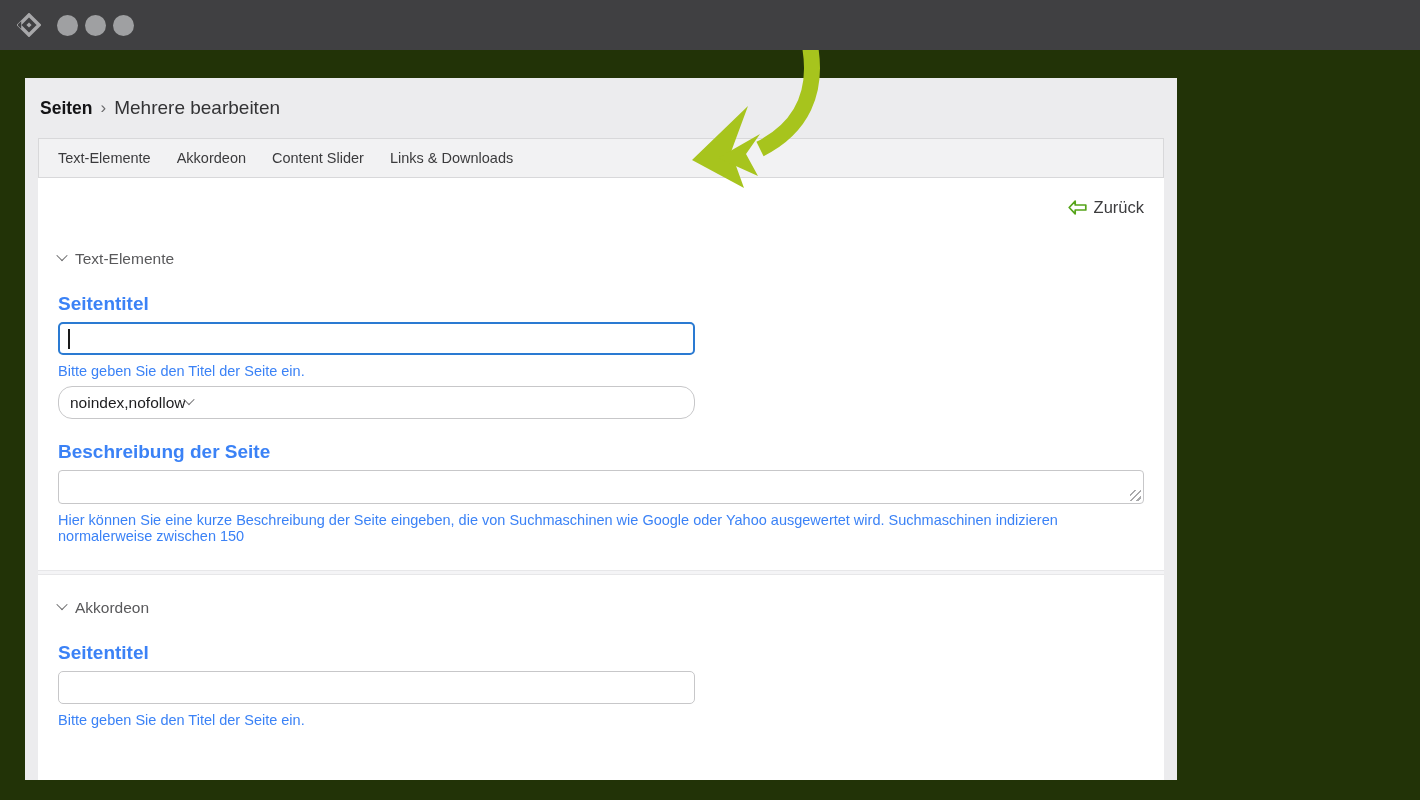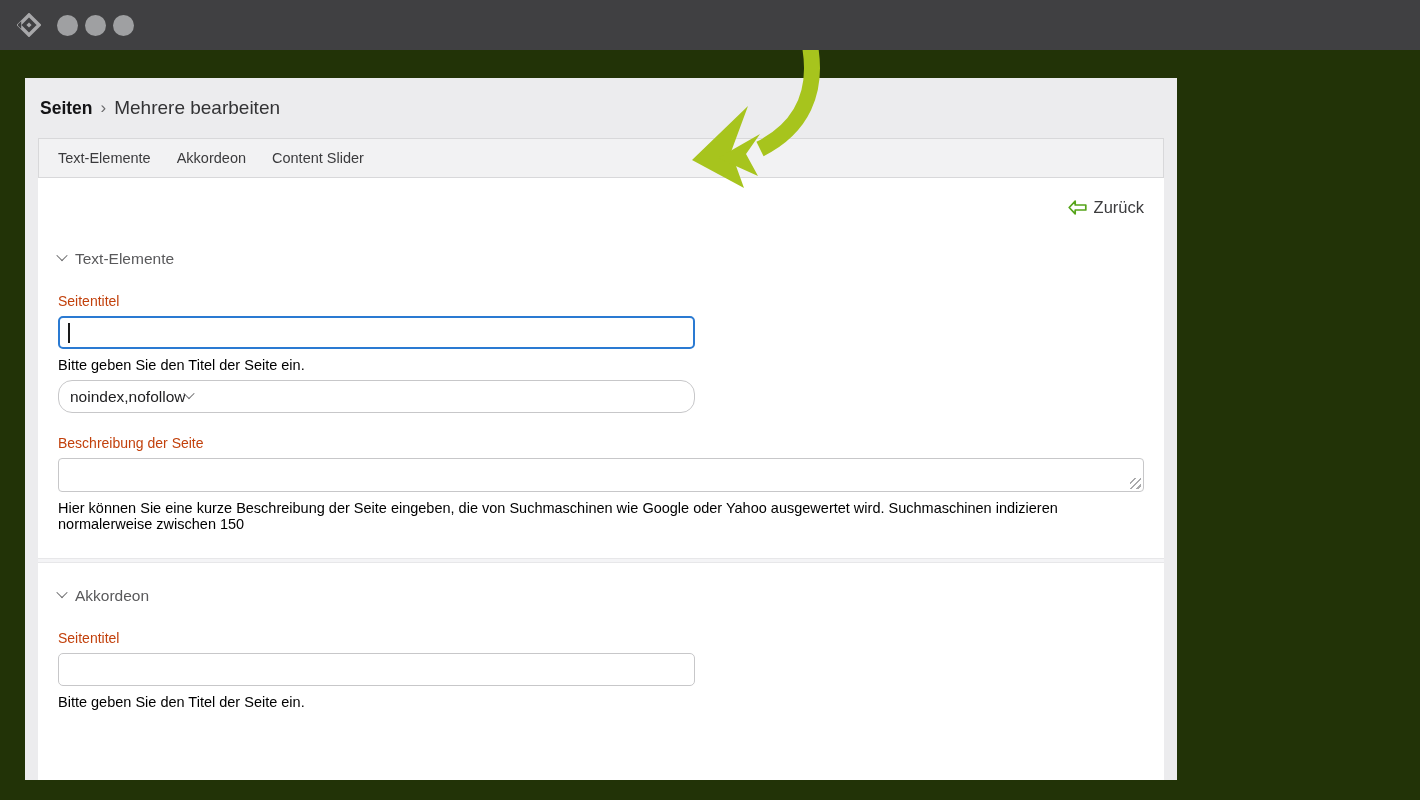--- a/index.html
+++ b/index.html
@@ -58,22 +58,22 @@
 
   .section-head {
     display: flex; align-items: center; gap: 9px; margin-top: 33px;
     color: #59595b; font-size: 15.5px; cursor: pointer;
   }
   .chev {
     width: 8px; height: 8px; border-right: 1.5px solid #6a6a6c; border-bottom: 1.5px solid #6a6a6c;
     transform: rotate(45deg) translate(-1px,-1px); display: inline-block; margin-top: -4px;
   }
 
-  .field-label { margin-top: 25px; font-size: 14px; font-weight: normal; color: #c2410c; }
-  .help { margin-top: 8px; font-size: 14.5px; color: #000000; }
+  .field-label { margin-top: 25px; font-size: 19px; font-weight: bold; color: #3b82f6; }
+  .help { margin-top: 8px; font-size: 14.5px; color: #3b82f6; }
 
   .text-input {
     margin-top: 7px; width: 637px; height: 33px; border: 1px solid #c7c7c9;
     border-radius: 5px; background: #fff; font-size: 15.5px; color: #1c1c1e;
     padding: 0 10px; display: block; font-family: "Liberation Sans", sans-serif;
   }
   .focus-wrap { position: relative; width: 637px; }
   .focus-wrap .text-input { width: 100%; border: 2px solid #2a7ad2; }
   .caret { position: absolute; left: 10px; top: 7px; width: 1.5px; height: 20px; background: #1a1a1a; }
 
@@ -127,20 +127,21 @@
   <div class="panel-header">
     <span class="crumb-section">Seiten</span>
     <span class="crumb-sep">›</span>
     <span class="crumb-current">Mehrere bearbeiten</span>
   </div>
 
   <div class="tabbar">
     <div class="tab">Text-Elemente</div>
     <div class="tab">Akkordeon</div>
     <div class="tab">Content Slider</div>
+    <div class="tab">Links &amp; Downloads</div>
   </div>
 
   <div class="form-area">
 
     <div class="back-row">
       <div class="back-link">
         <svg width="19" height="15" viewBox="0 0 19 15">
           <path d="M7.2 1.2 L1.2 7.5 L7.2 13.8 V10 H17.8 V5 H7.2 Z" fill="#ffffff" stroke="#56a41a" stroke-width="1.7" stroke-linejoin="round"></path>
         </svg>
         <span>Zurück</span>

